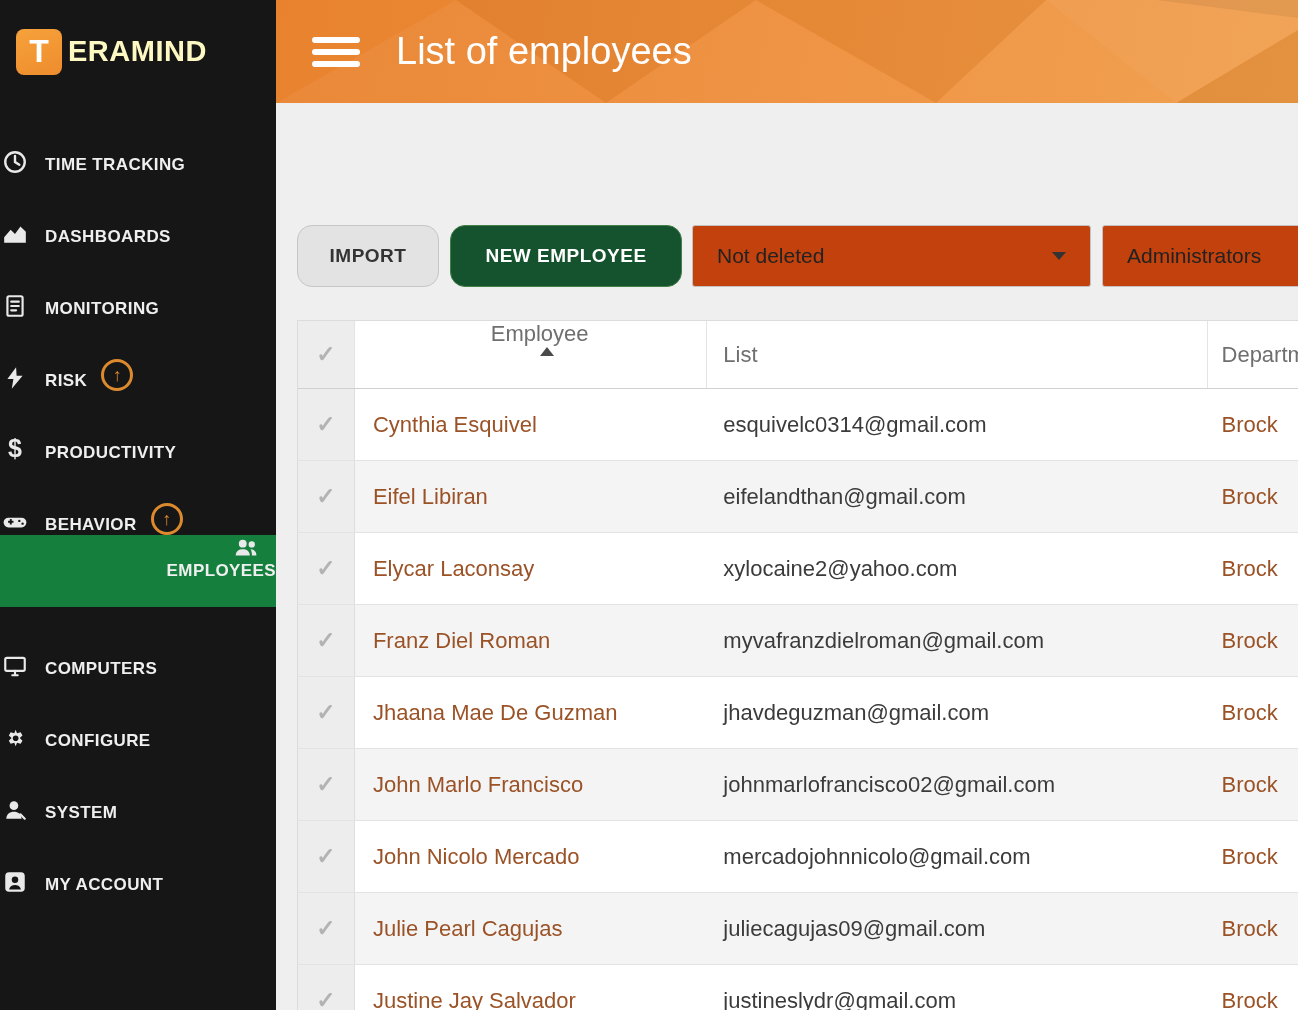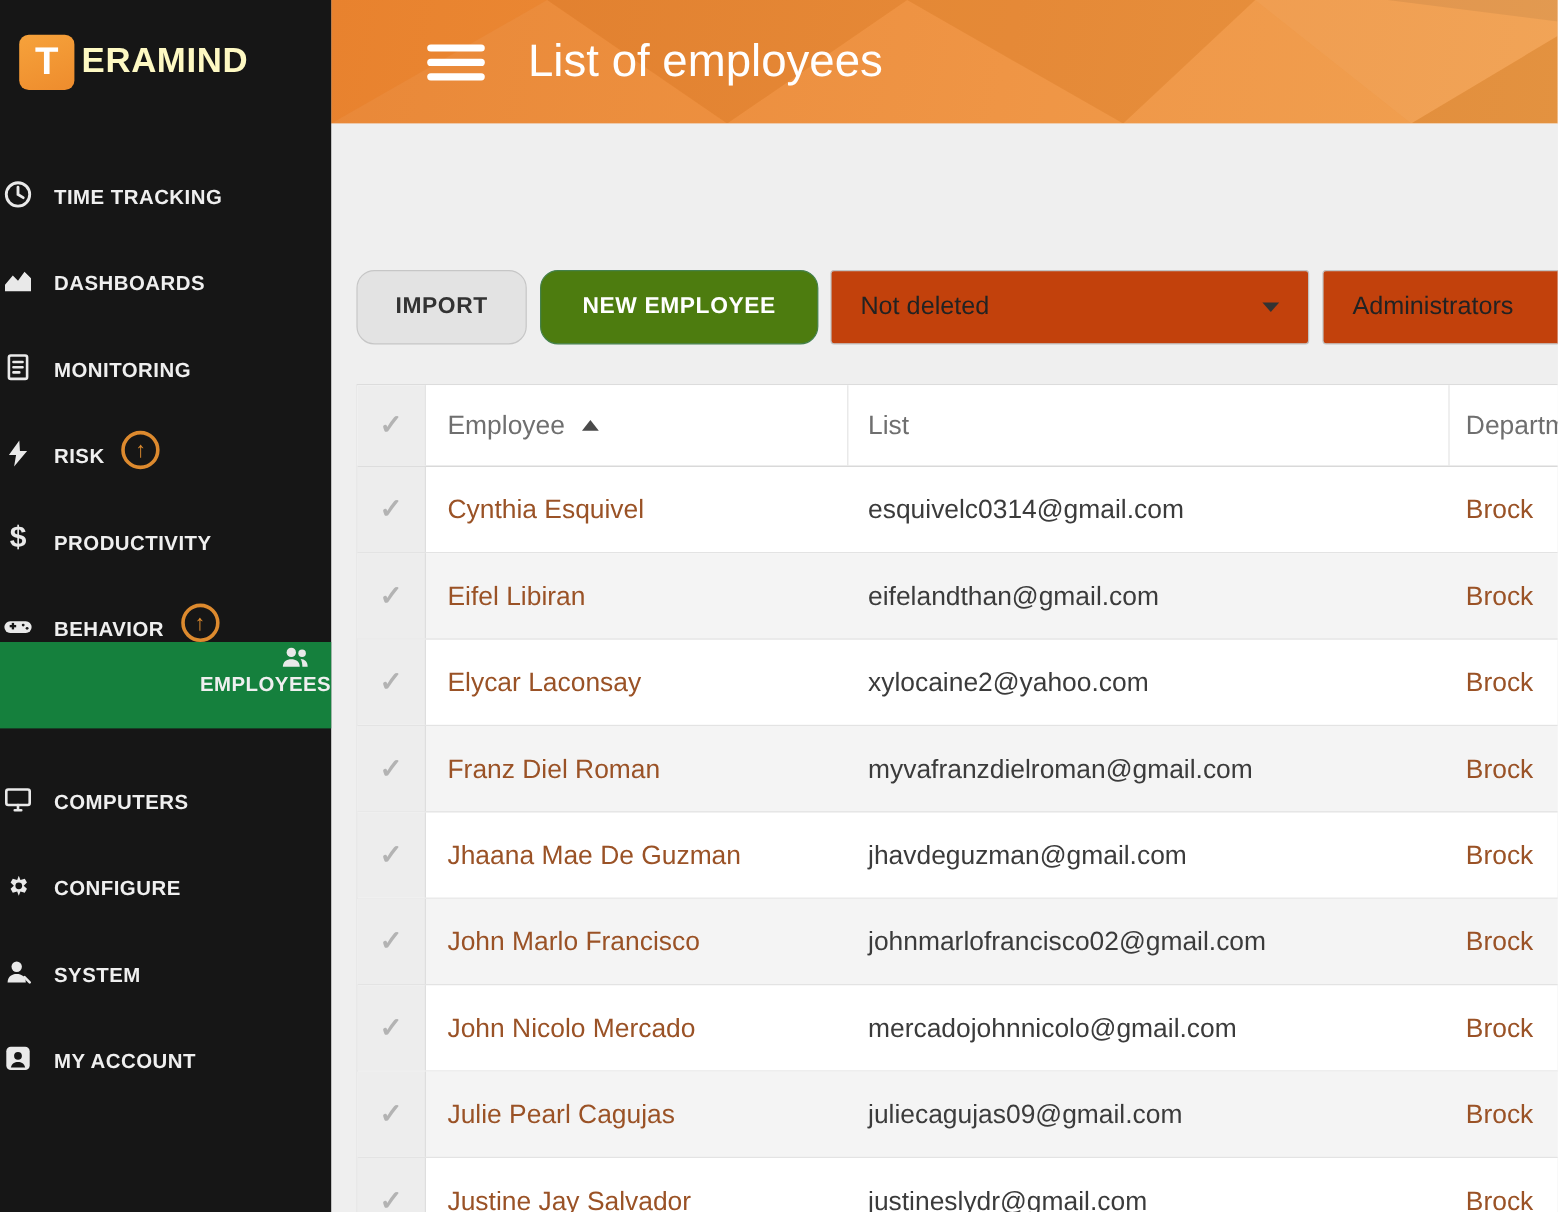--- a/index.html
+++ b/index.html
@@ -24,35 +24,35 @@
   .slabel { font-size:17px; font-weight:bold; letter-spacing:.4px; }
   .badge-up { margin-left:14px; width:32px; height:32px; border:3px solid #dd8a2e;
     border-radius:50%; display:flex; align-items:center; justify-content:center;
     color:#dd8a2e; font-size:18px; font-weight:bold; }
 
   
   .topbar { position:absolute; left:276px; top:0; width:1022px; height:103px;
     background:linear-gradient(100deg,#e8822e 0%, #ee8f3a 55%, #f09a44 100%);
     overflow:hidden; }
   .topbar svg.facets { position:absolute; left:0; top:0; }
-  .topbar-inner { position:relative; height:100%; display:flex; align-items:center;padding-left:44px; }
+  .topbar-inner { position:relative; height:100%; display:flex; align-items:center; }
   .hamburger { margin-left:36px; width:48px; cursor:pointer; }
   .hamburger span { display:block; height:6px; background:#fff; border-radius:4px; margin:6px 0; }
   .page-title { color:#fff; font-size:38px; font-weight:400; margin-left:36px; }
 
   
   .content { position:absolute; left:276px; top:103px; width:1022px; height:907px;
     background:#efefef; overflow:hidden; }
 
   .toolbar { position:absolute; left:21px; top:122px; display:flex; align-items:stretch; }
   .btn { height:62px; display:flex; align-items:center; justify-content:center;
     border-radius:15px; cursor:pointer; }
   .btn-import { width:142px; background:#e3e3e3; border:1px solid #c6c6c6;
     color:#333; font-size:19px; font-weight:bold; letter-spacing:.5px; }
-  .btn-new { width:232px; margin-left:11px; background:#4d7c0f; border:1px solid #44804a;
+  .btn-new { width:232px; margin-left:11px; background:#14532d; border:1px solid #44804a;
     color:#fff; font-size:19px; font-weight:bold; letter-spacing:.5px; }
   .dropdown { height:62px; background:#c2410c; border:1px solid #c2c2c2; border-radius:3px;
     display:flex; align-items:center; padding:0 24px; font-size:21px; color:#222;
     cursor:pointer; position:relative; }
   .dd-deleted { width:399px; margin-left:10px; justify-content:space-between; }
   .dd-role { width:280px; margin-left:11px; }
   .caret-down { width:0; height:0; border-left:7px solid transparent;
     border-right:7px solid transparent; border-top:8px solid #333; }
 
   
@@ -231,21 +231,21 @@
       <span>Administrators</span>
     </div>
   </div>
 
   <div class="etable">
 
     <div class="thead">
       <div class="c-check">
         <span class="check-glyph">✓</span>
       </div>
-      <div class="c-emp" style="color:#6f6f6f;">
+      <div class="c-emp" style="color:#6f6f6f;flex-direction:column;">
         <span>Employee</span>
         <span class="sort-asc"></span>
       </div>
       <div class="c-email" style="color:#6f6f6f;">
         <span>List</span>
       </div>
       <div class="c-dept" style="color:#6f6f6f;">
         <span>Department</span>
       </div>
     </div>

